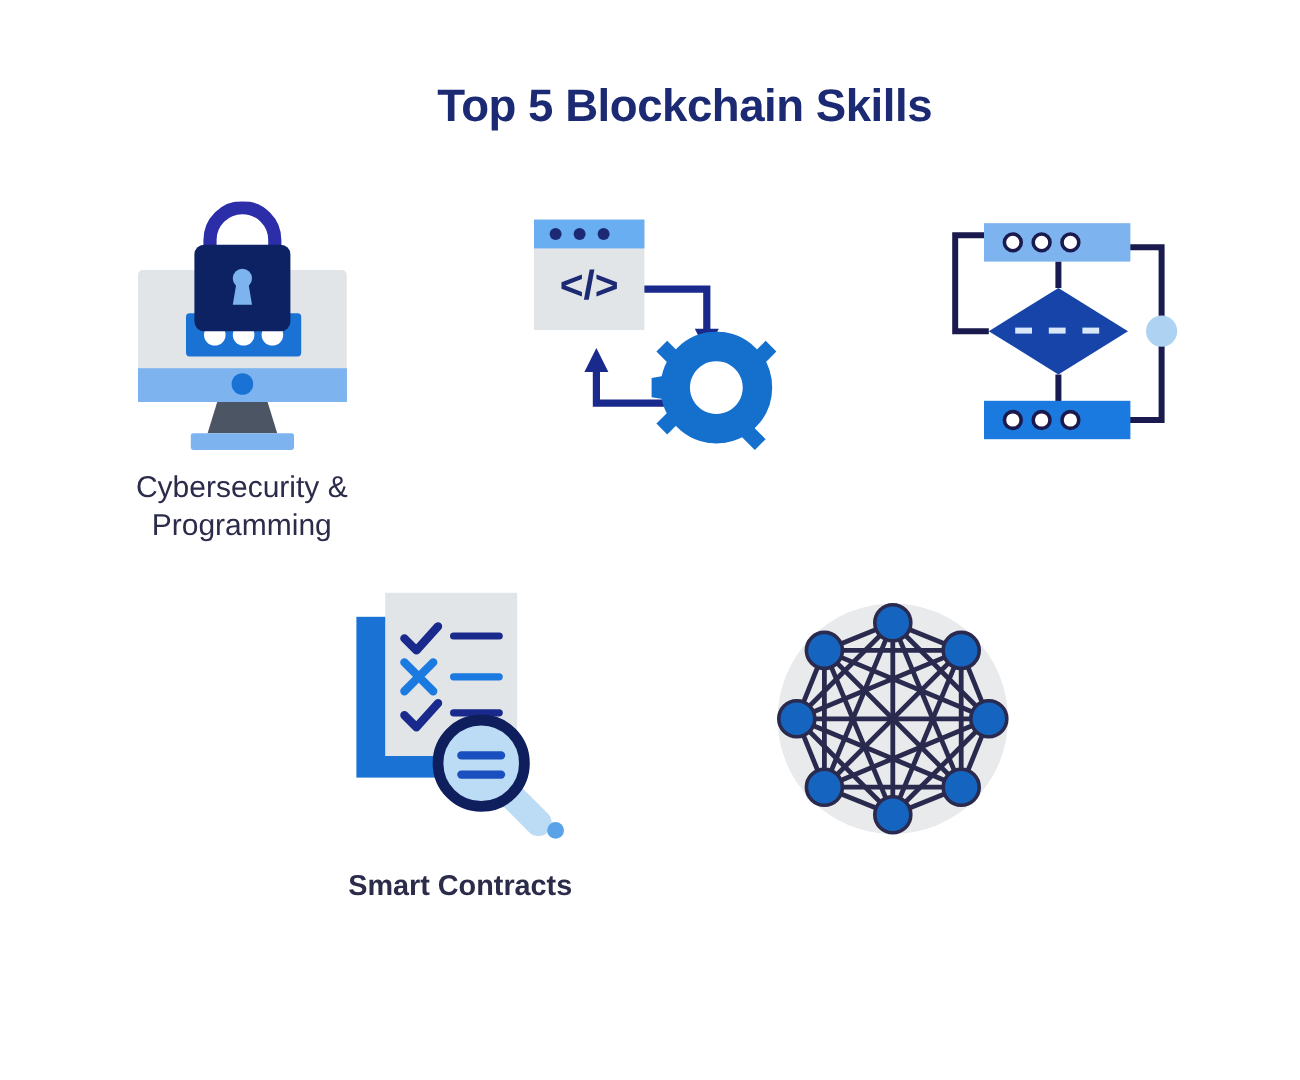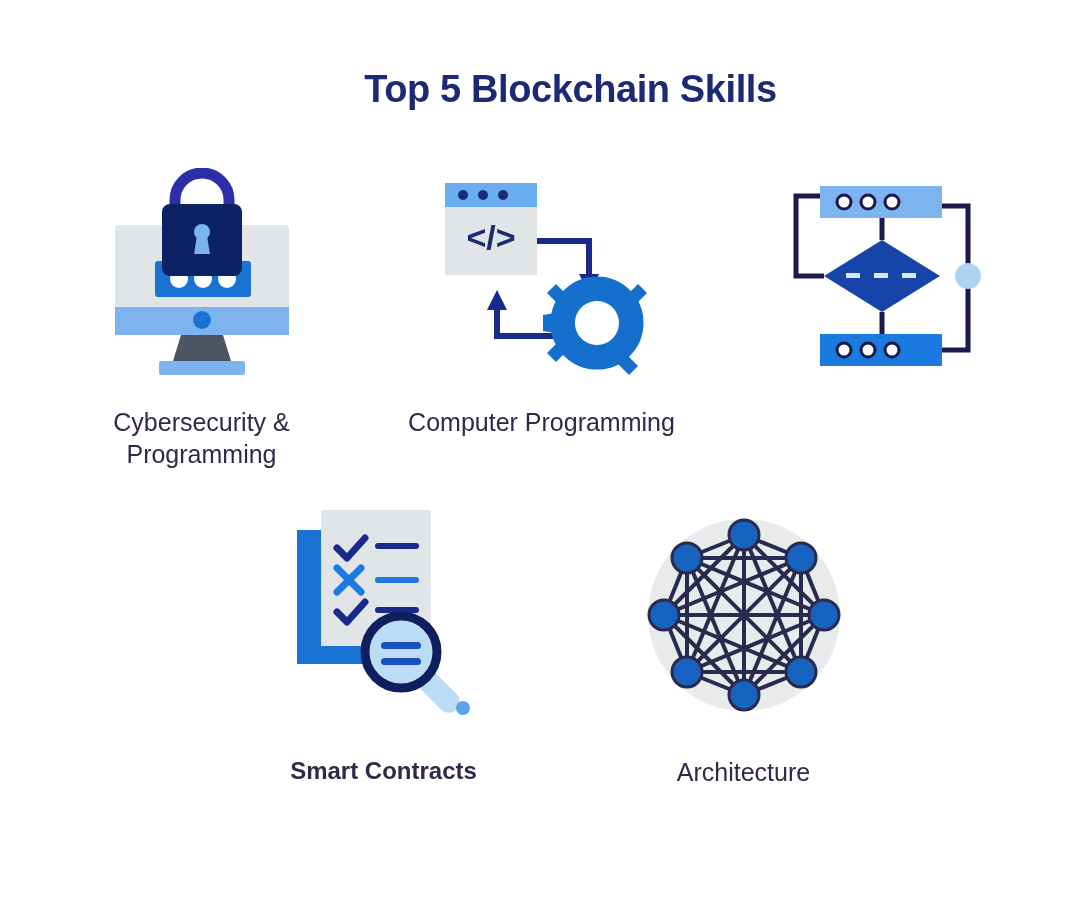--- a/index.html
+++ b/index.html
@@ -52,21 +52,20 @@
     align-items: center;
   }
   .icon-wrap {
     height: 230px;
     display: flex;
     align-items: center;
     justify-content: center;
   }
   .row-two .icon-wrap { height: 250px; }
   .skill-label {
-    margin-top: 16px;
     text-align: center;
     font-size: 25px;
     line-height: 1.28;
     color: #2b2b4a;
     max-width: 300px;
   }
   .label-two-line { max-width: 230px; }
   .label-medium { font-weight: bold; font-size: 24px; }
   svg { display: block; }
 </style>
@@ -142,23 +141,20 @@
                 <path d="M202 142 v16 l-12 2 v-20 Z"></path>
                 <path d="M119 111 l11 11 -9 9 -11 -11 Z"></path>
                 <path d="M190 182 l11 11 -9 9 -11 -11 Z"></path>
                 <path d="M201 111 l-11 11 9 9 11 -11 Z"></path>
                 <path d="M119 189 l11 -11 -9 -9 -11 11 Z"></path>
                 <path d="M160 112 a38 38 0 1 0 0.1 0 Z M160 128 a22 22 0 1 1 -0.1 0 Z" fill-rule="evenodd"></path>
               </g>
               <circle cx="160" cy="150" r="38" fill="none" stroke="#1470cc" stroke-width="17"></circle>
             </svg>
           </span>
-        </div>
-        <div class="skill-label">
-          <div>Computer Programming</div>
         </div>
       </div>
 
       <div class="skill-card">
         <div class="icon-wrap">
           <span>
             <svg width="200" height="195" viewBox="0 0 200 195">
 
               <path d="M100 40 V62" fill="none" stroke="#1a1a4e" stroke-width="5"></path>
               <path d="M100 134 V160" fill="none" stroke="#1a1a4e" stroke-width="5"></path>
@@ -264,21 +260,18 @@
                 <circle cx="180" cy="100" r="15"></circle>
                 <circle cx="157" cy="157" r="15"></circle>
                 <circle cx="100" cy="180" r="15"></circle>
                 <circle cx="43" cy="157" r="15"></circle>
                 <circle cx="20" cy="100" r="15"></circle>
                 <circle cx="43" cy="43" r="15"></circle>
               </g>
             </svg>
           </span>
         </div>
-        <div class="skill-label">
-          <div>Architecture</div>
-        </div>
       </div>
 
     </div>
 
   </div>
 </div>
 
 </body></html>

